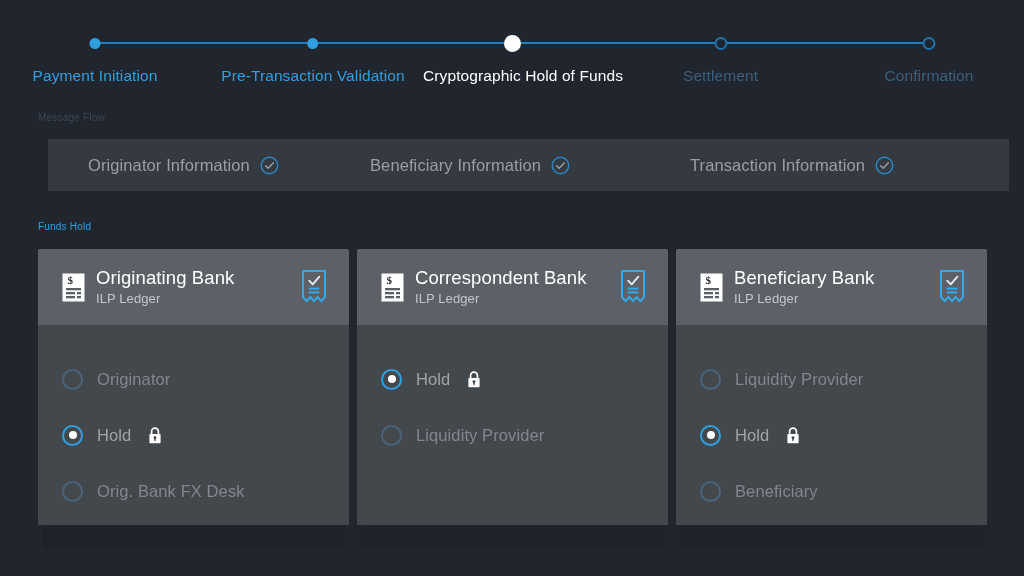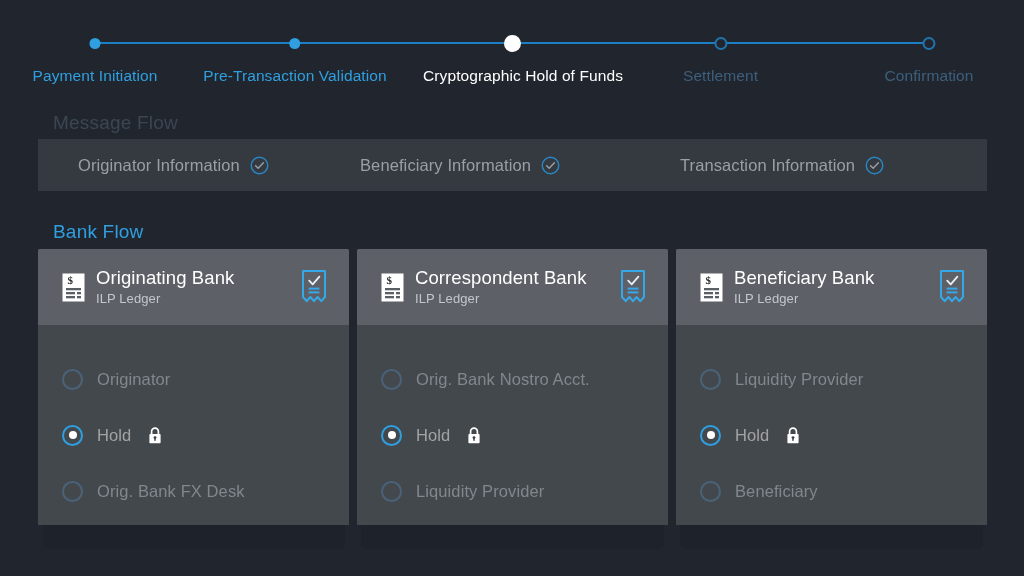--- a/index.html
+++ b/index.html
@@ -76,37 +76,37 @@
     letter-spacing: 0.1px;
   }
   .step-label.done { color: #2f9fe0; }
   .step-label.current { color: #ffffff; margin-left: 22px; }
   .step-label.future { color: #3c5f7d; }
 
   
   .section-label {
     position: absolute;
     left: 38px;
-    font-size: 19px;
+    font-size: 10px;
     letter-spacing: 0.2px;
-    margin-left: 15px;
   }
   .section-label.muted { color: #3b4653; }
   .section-label.accent { color: #2f9fe0; }
 
   
   .message-flow-bar {
     position: absolute;
-    left: 38px;
+    left: 48px;
     top: 139px;
     width: 949px;
     height: 52px;
     background: #343a40;
     display: flex;
     align-items: center;
+    padding-left: 12px;
   }
   .msg-item {
     display: flex;
     align-items: center;
     gap: 10px;
     white-space: nowrap;
   }
   .msg-item .msg-text {
     font-size: 16.5px;
     color: #9b9fa5;
@@ -243,21 +243,21 @@
 
   <div class="stepper">
     <div class="stepper-track"></div>
     <div id="stepper-steps">
         <div class="step" style="left: 95px;">
           <div class="step-dot-wrap">
             <div class="dot-done"></div>
           </div>
           <div class="step-label done">Payment Initiation</div>
         </div>
-        <div class="step" style="left: 295px;">
+        <div class="step" style="left: 313px;">
           <div class="step-dot-wrap">
             <div class="dot-done"></div>
           </div>
           <div class="step-label done">Pre-Transaction Validation</div>
         </div>
         <div class="step" style="left: 512px;">
           <div class="step-dot-wrap">
             <div class="dot-current"></div>
           </div>
           <div class="step-label current">Cryptographic Hold of Funds</div>
@@ -297,21 +297,21 @@
       </div>
       <div class="msg-item" style="position: absolute; left: 322px;">
         <span class="msg-text">Beneficiary Information</span>
         <svg class="check-circle" viewBox="0 0 20 20">
           <circle cx="10" cy="10" r="8.7" fill="none" stroke="#2b87c4" stroke-width="1.5"></circle>
           <path d="M5.9 10.2 L8.6 12.9 L14.1 7.2" fill="none" stroke="#9b9fa5" stroke-width="1.5" stroke-linecap="round" stroke-linejoin="round"></path>
         </svg>
       </div>
     </div>
 
-  <div class="section-label accent" style="top:221px;">Bank Flow</div>
+  <div class="section-label accent" style="top:221px;">Funds Hold</div>
 
   <div class="cards" id="funds-flow-cards">
       <div class="card-wrap">
         <div class="card-footer-shadow"></div>
         <div class="card">
           <div class="card-header">
             <svg class="doc-icon" viewBox="0 0 23 29">
               <rect x="0.5" y="0.5" width="22" height="28" fill="#ffffff"></rect>
               <text x="5.6" y="11.2" font-family="'Liberation Serif', serif" font-size="11" font-weight="bold" fill="#2c3036">$</text>
               <rect x="4" y="15" width="15" height="2.3" fill="#5a5f66"></rect>
@@ -372,24 +372,20 @@
             </div>
             <svg class="ribbon-icon" viewBox="0 0 26 34">
               <path d="M2 1 H24 V27 L20.3 31.2 L16.6 27 L13 31.2 L9.4 27 L5.7 31.2 L2 27 Z" fill="none" stroke="#35a8e8" stroke-width="2" stroke-linejoin="round"></path>
               <path d="M8.2 10.6 L11.7 14.3 L18.4 6.6" fill="none" stroke="#e6eef4" stroke-width="1.8" stroke-linecap="round" stroke-linejoin="round"></path>
               <rect x="7.6" y="17.6" width="10.8" height="2" fill="#35a8e8"></rect>
               <rect x="7.6" y="21.4" width="10.8" height="2" fill="#35a8e8"></rect>
             </svg>
           </div>
           <div class="card-body">
             <div class="option-row">
-              <span class="radio off"></span>
-              <span class="option-text off">Orig. Bank Nostro Acct.</span>
-            </div>
-            <div class="option-row">
               <span class="radio on"></span>
               <span class="option-text on">Hold</span>
               <svg class="lock-icon" viewBox="0 0 14 17">
                 <path d="M3.6 7 V4.6 a3.4 3.4 0 0 1 6.8 0 V7" fill="none" stroke="#ffffff" stroke-width="1.7"></path>
                 <rect x="1.4" y="6.9" width="11.2" height="9.4" rx="0.8" fill="#ffffff"></rect>
                 <circle cx="7" cy="10.6" r="1.45" fill="#3f4449"></circle>
                 <rect x="6.25" y="10.6" width="1.5" height="3.2" fill="#3f4449"></rect>
               </svg>
             </div>
             <div class="option-row">

